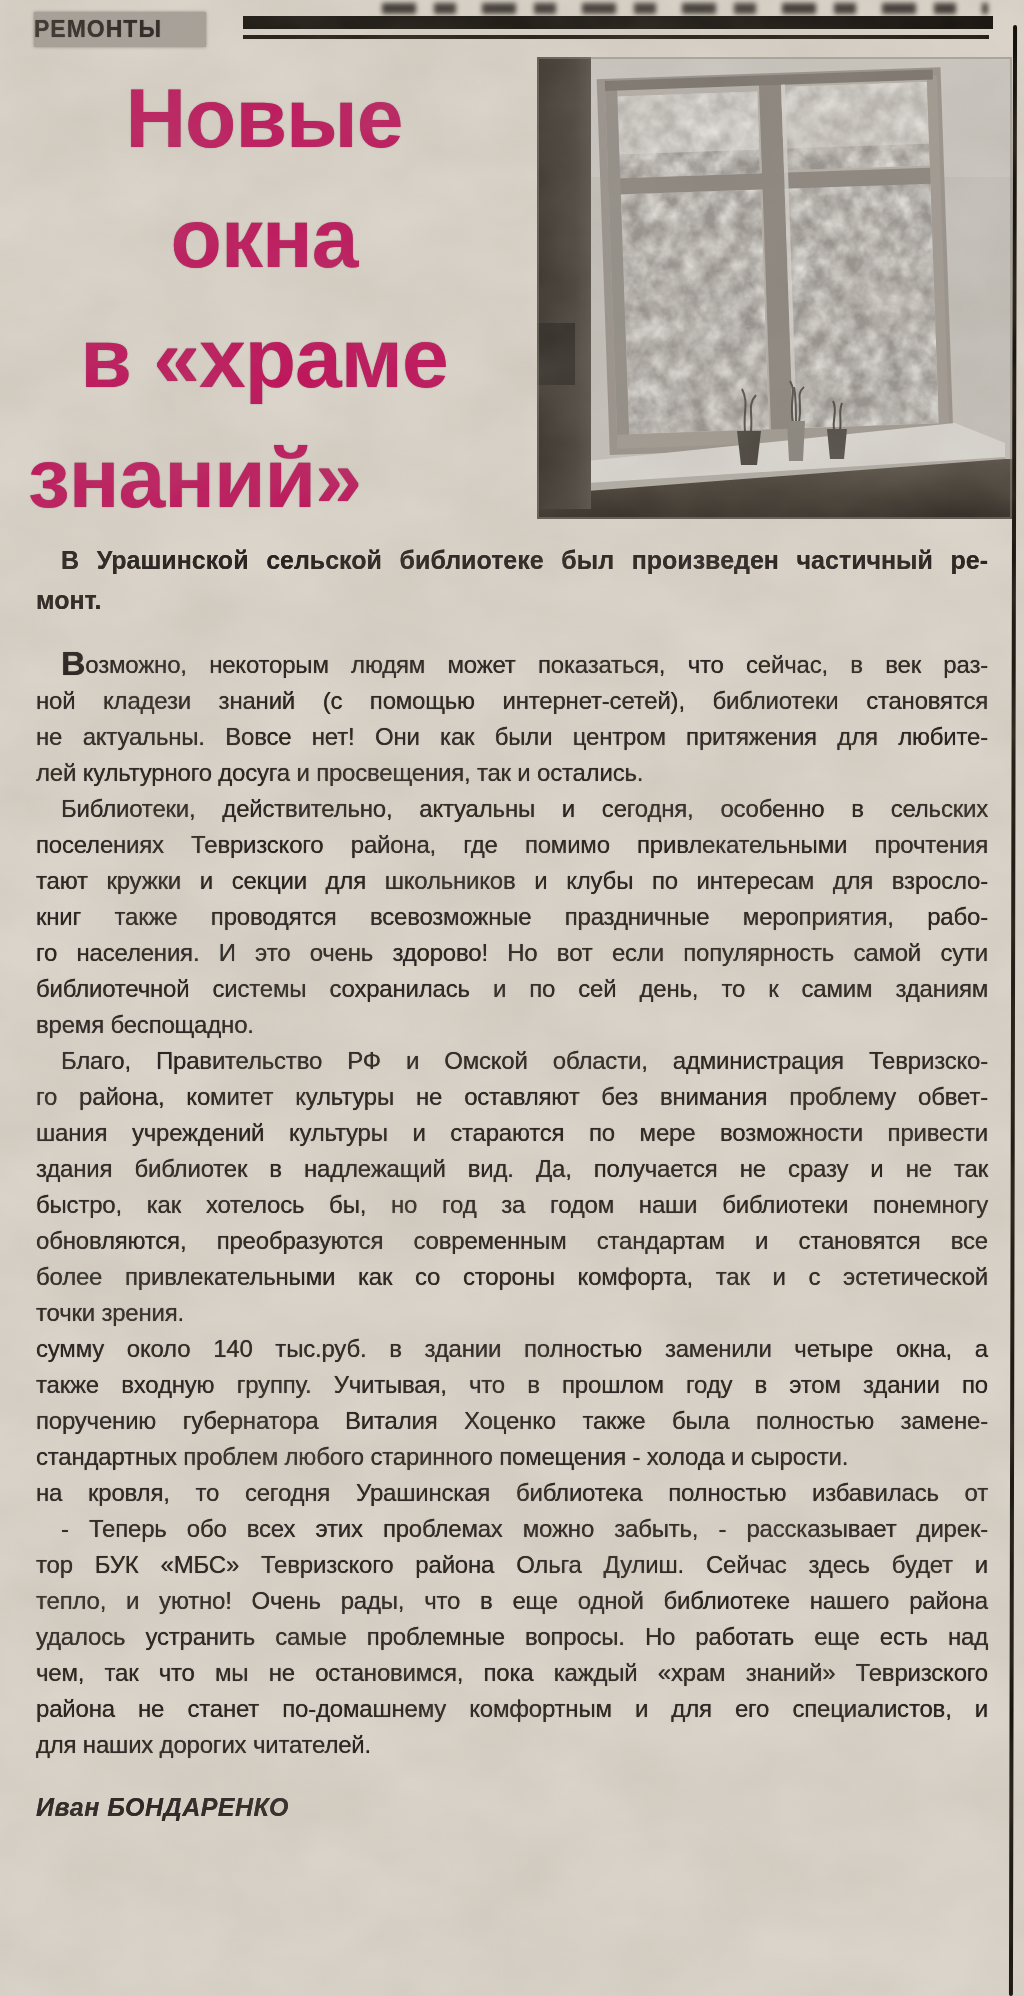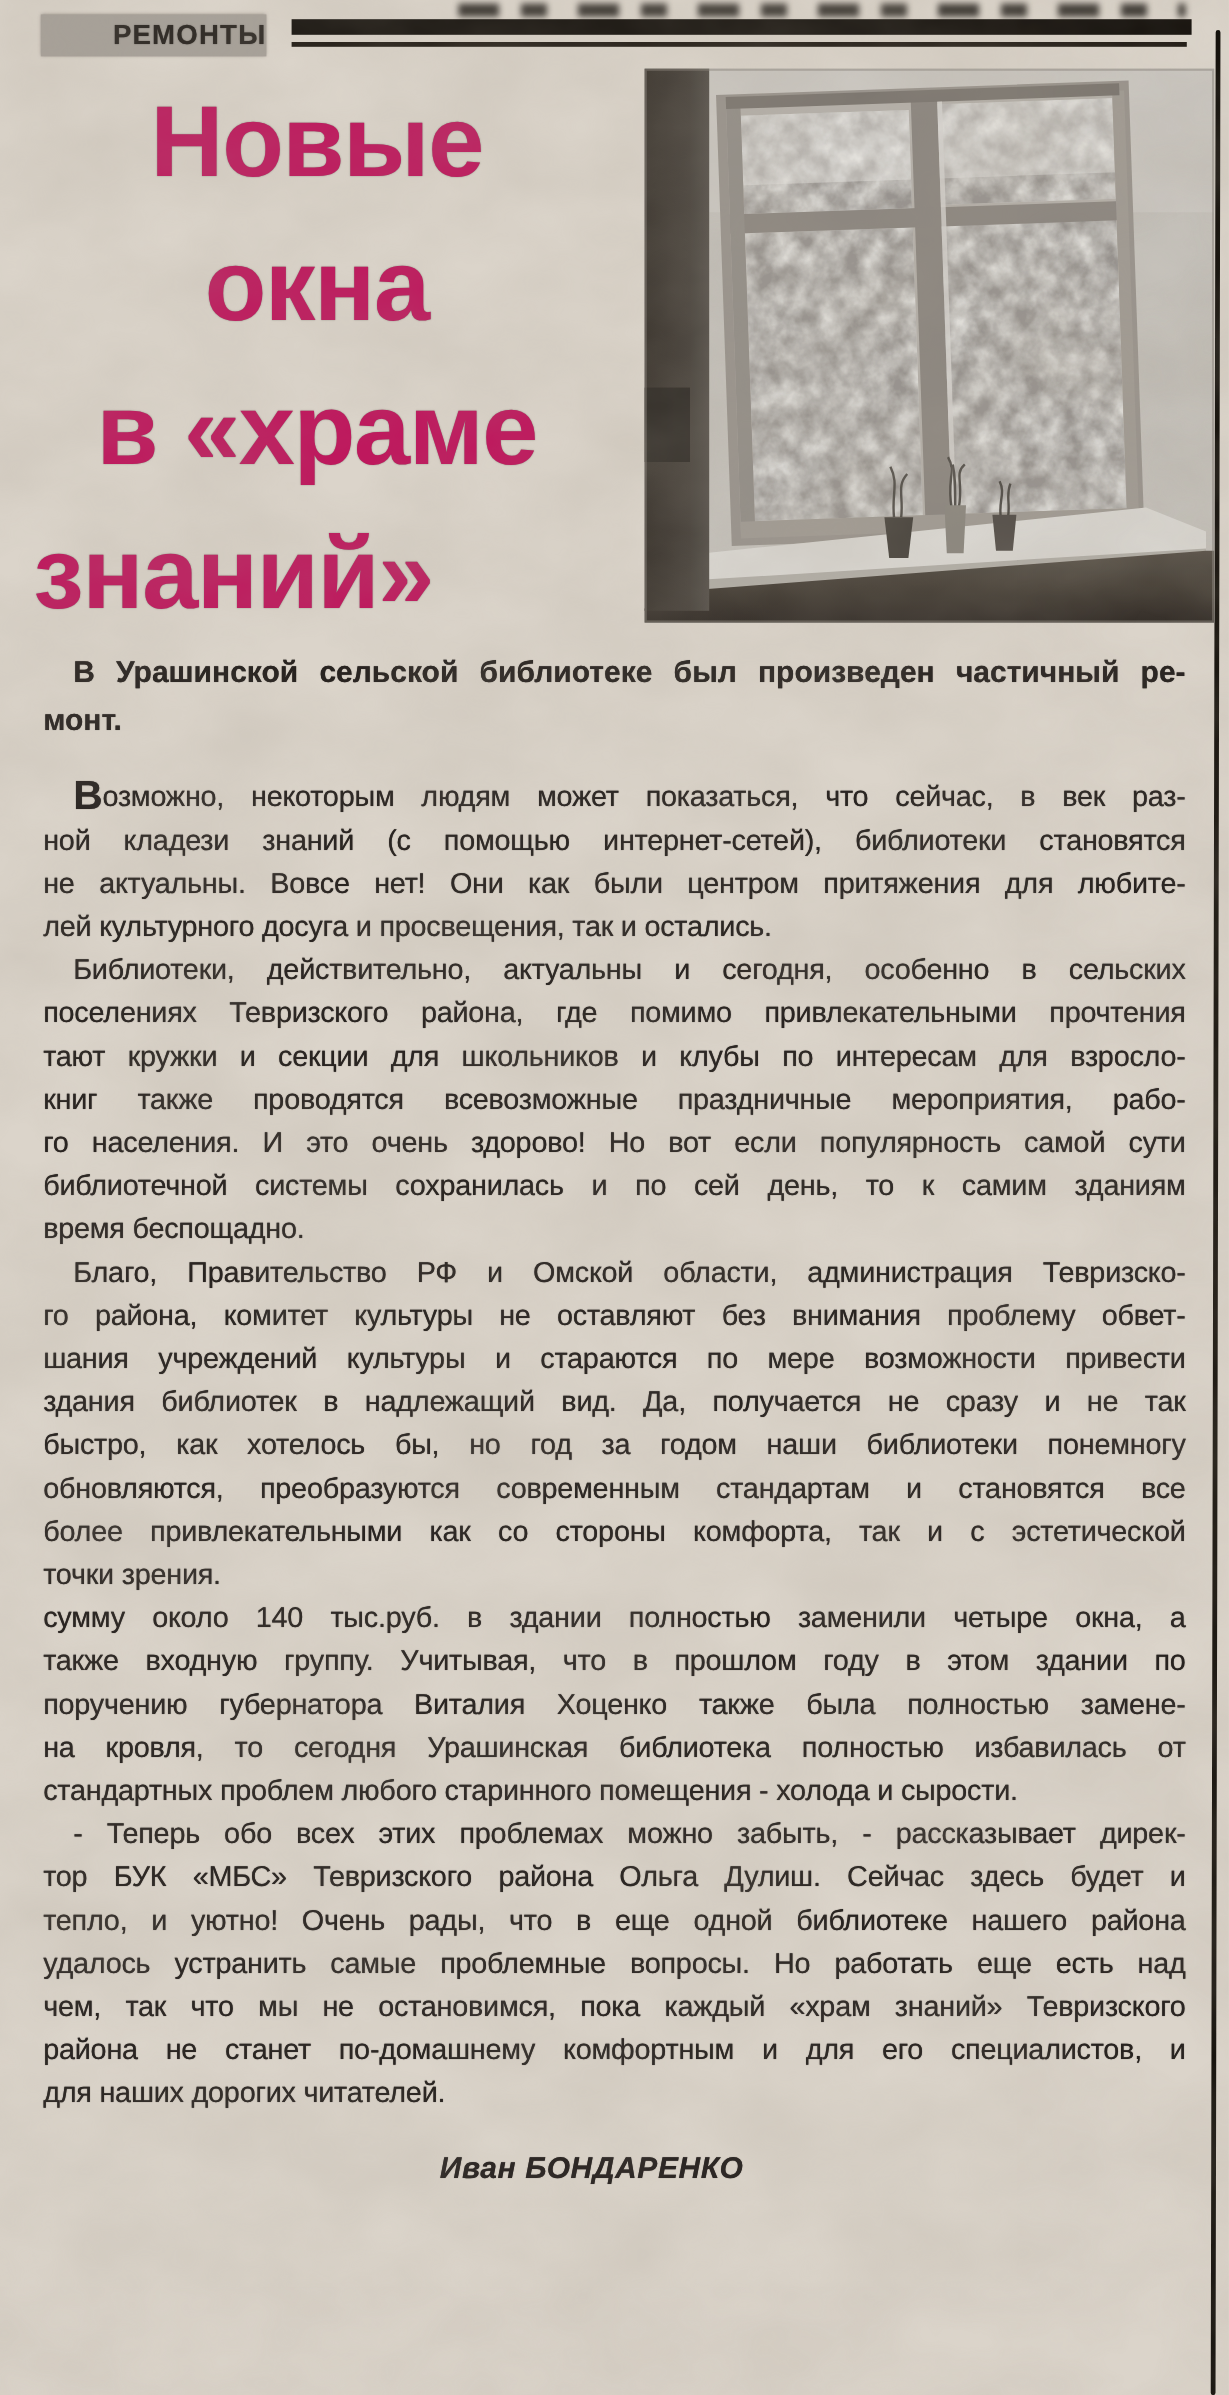--- a/index.html
+++ b/index.html
@@ -6,23 +6,23 @@
   body{
     width:1024px;height:1996px;position:relative;overflow:hidden;
     background:#dbd4ca;
     font-family:"Liberation Sans","DejaVu Sans",sans-serif;
   }
   .page{position:absolute;inset:0;}
   .overlay{position:absolute;inset:0;pointer-events:none;}
 
   
   .kicker{
-    position:absolute;left:34px;top:12px;width:188px;height:35px;
+    position:absolute;left:34px;top:12px;width:172px;height:35px;
     background:#a7a199;color:#332e29;
-    font-size:23px;font-weight:700;line-height:35px;text-align:right;
+    font-size:23px;font-weight:700;line-height:35px;text-align:left;
     letter-spacing:1px;text-shadow:0 0 1px rgba(40,35,30,.7);
     box-shadow:0 0 3px rgba(90,84,76,.6);
   }
   .rule-thick{position:absolute;left:243px;top:16px;width:750px;height:13px;background:#18140f;}
   .rule-thin{position:absolute;left:243px;top:35px;width:746px;height:4px;background:#241e17;}
   .remnant{
     position:absolute;left:382px;top:3px;width:606px;height:11px;
     background:repeating-linear-gradient(90deg,#27231e 0 34px,rgba(39,35,30,0) 34px 52px,#27231e 52px 74px,rgba(39,35,30,0) 74px 100px);
     filter:blur(2.5px);opacity:.85;
   }
@@ -48,21 +48,21 @@
   .text-col{position:absolute;left:36px;top:540px;width:952px;color:#282320;}
   .lead{font-size:25px;line-height:40px;font-weight:700;margin-bottom:26px;
         text-shadow:0 0 .6px rgba(35,30,26,.85);}
   .body-text{font-size:24px;line-height:36px;letter-spacing:-.2px;
         text-shadow:0 0 .7px rgba(35,30,26,.85);}
   .line{text-align:justify;text-align-last:justify;}
   .line.last{text-align-last:left;}
   .text-col .line.first{text-indent:25px;}
   .dropcap{font-size:34px;font-weight:700;line-height:1;vertical-align:-2px;}
   .byline{
-    margin-top:30px;padding-right:38px;text-align:center;
+    margin-top:30px;padding-right:38px;text-align:left;
     font-size:25px;font-weight:700;font-style:italic;color:#272220;
     letter-spacing:.5px;text-shadow:0 0 .6px rgba(35,30,26,.85);
   }
 </style>
 </head>
 <body>
 
 <div class="page">
 
   <div class="kicker">РЕМОНТЫ</div>
@@ -180,22 +180,22 @@
           <div class="line">здания библиотек в надлежащий вид. Да, получается не сразу и не так</div>
           <div class="line">быстро, как хотелось бы, но год за годом наши библиотеки понемногу</div>
           <div class="line">обновляются, преобразуются современным стандартам и становятся все</div>
           <div class="line">более привлекательными как со стороны комфорта, так и с эстетической</div>
           <div class="line last">точки зрения.</div>
         </div>
         <div class="para">
           <div class="line">сумму около 140 тыс.руб. в здании полностью заменили четыре окна, а</div>
           <div class="line">также входную группу. Учитывая, что в прошлом году в этом здании по</div>
           <div class="line">поручению губернатора Виталия Хоценко также была полностью замене-</div>
+          <div class="line last">стандартных проблем любого старинного помещения - холода и сырости.</div>
           <div class="line">на кровля, то сегодня Урашинская библиотека полностью избавилась от</div>
-          <div class="line last">стандартных проблем любого старинного помещения - холода и сырости.</div>
         </div>
         <div class="para">
           <div class="line first">- Теперь обо всех этих проблемах можно забыть, - рассказывает дирек-</div>
           <div class="line">тор БУК «МБС» Тевризского района Ольга Дулиш. Сейчас здесь будет и</div>
           <div class="line">тепло, и уютно! Очень рады, что в еще одной библиотеке нашего района</div>
           <div class="line">удалось устранить самые проблемные вопросы. Но работать еще есть над</div>
           <div class="line">чем, так что мы не остановимся, пока каждый «храм знаний» Тевризского</div>
           <div class="line">района не станет по-домашнему комфортным и для его специалистов, и</div>
           <div class="line last">для наших дорогих читателей.</div>
         </div>

